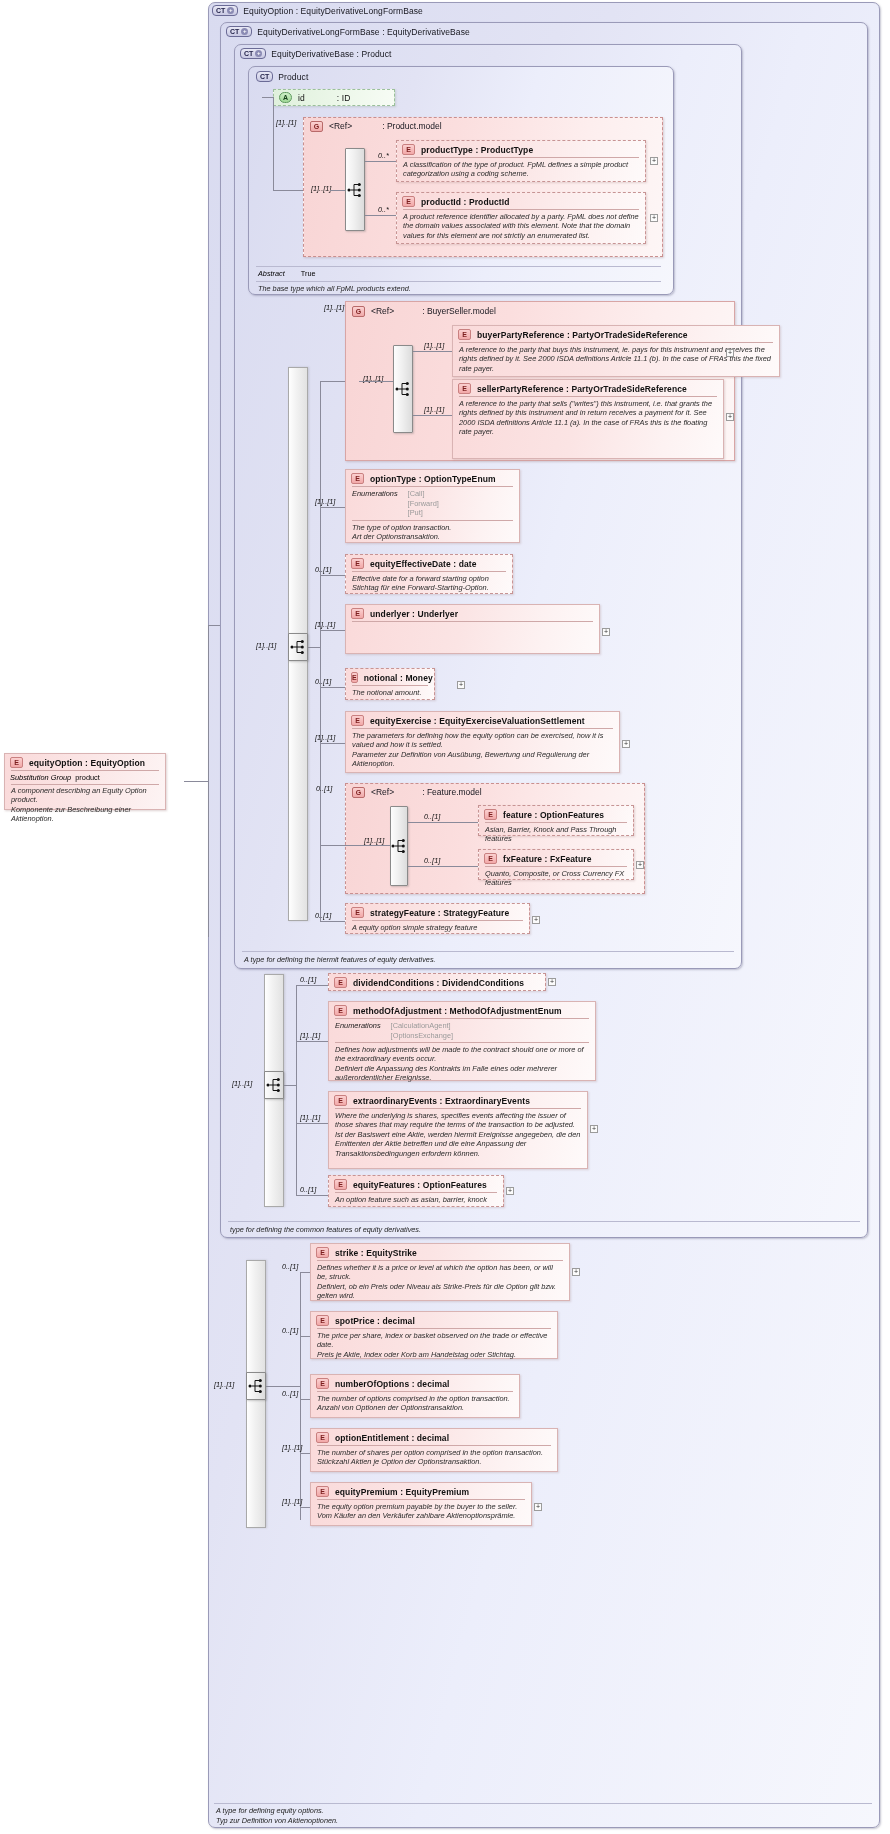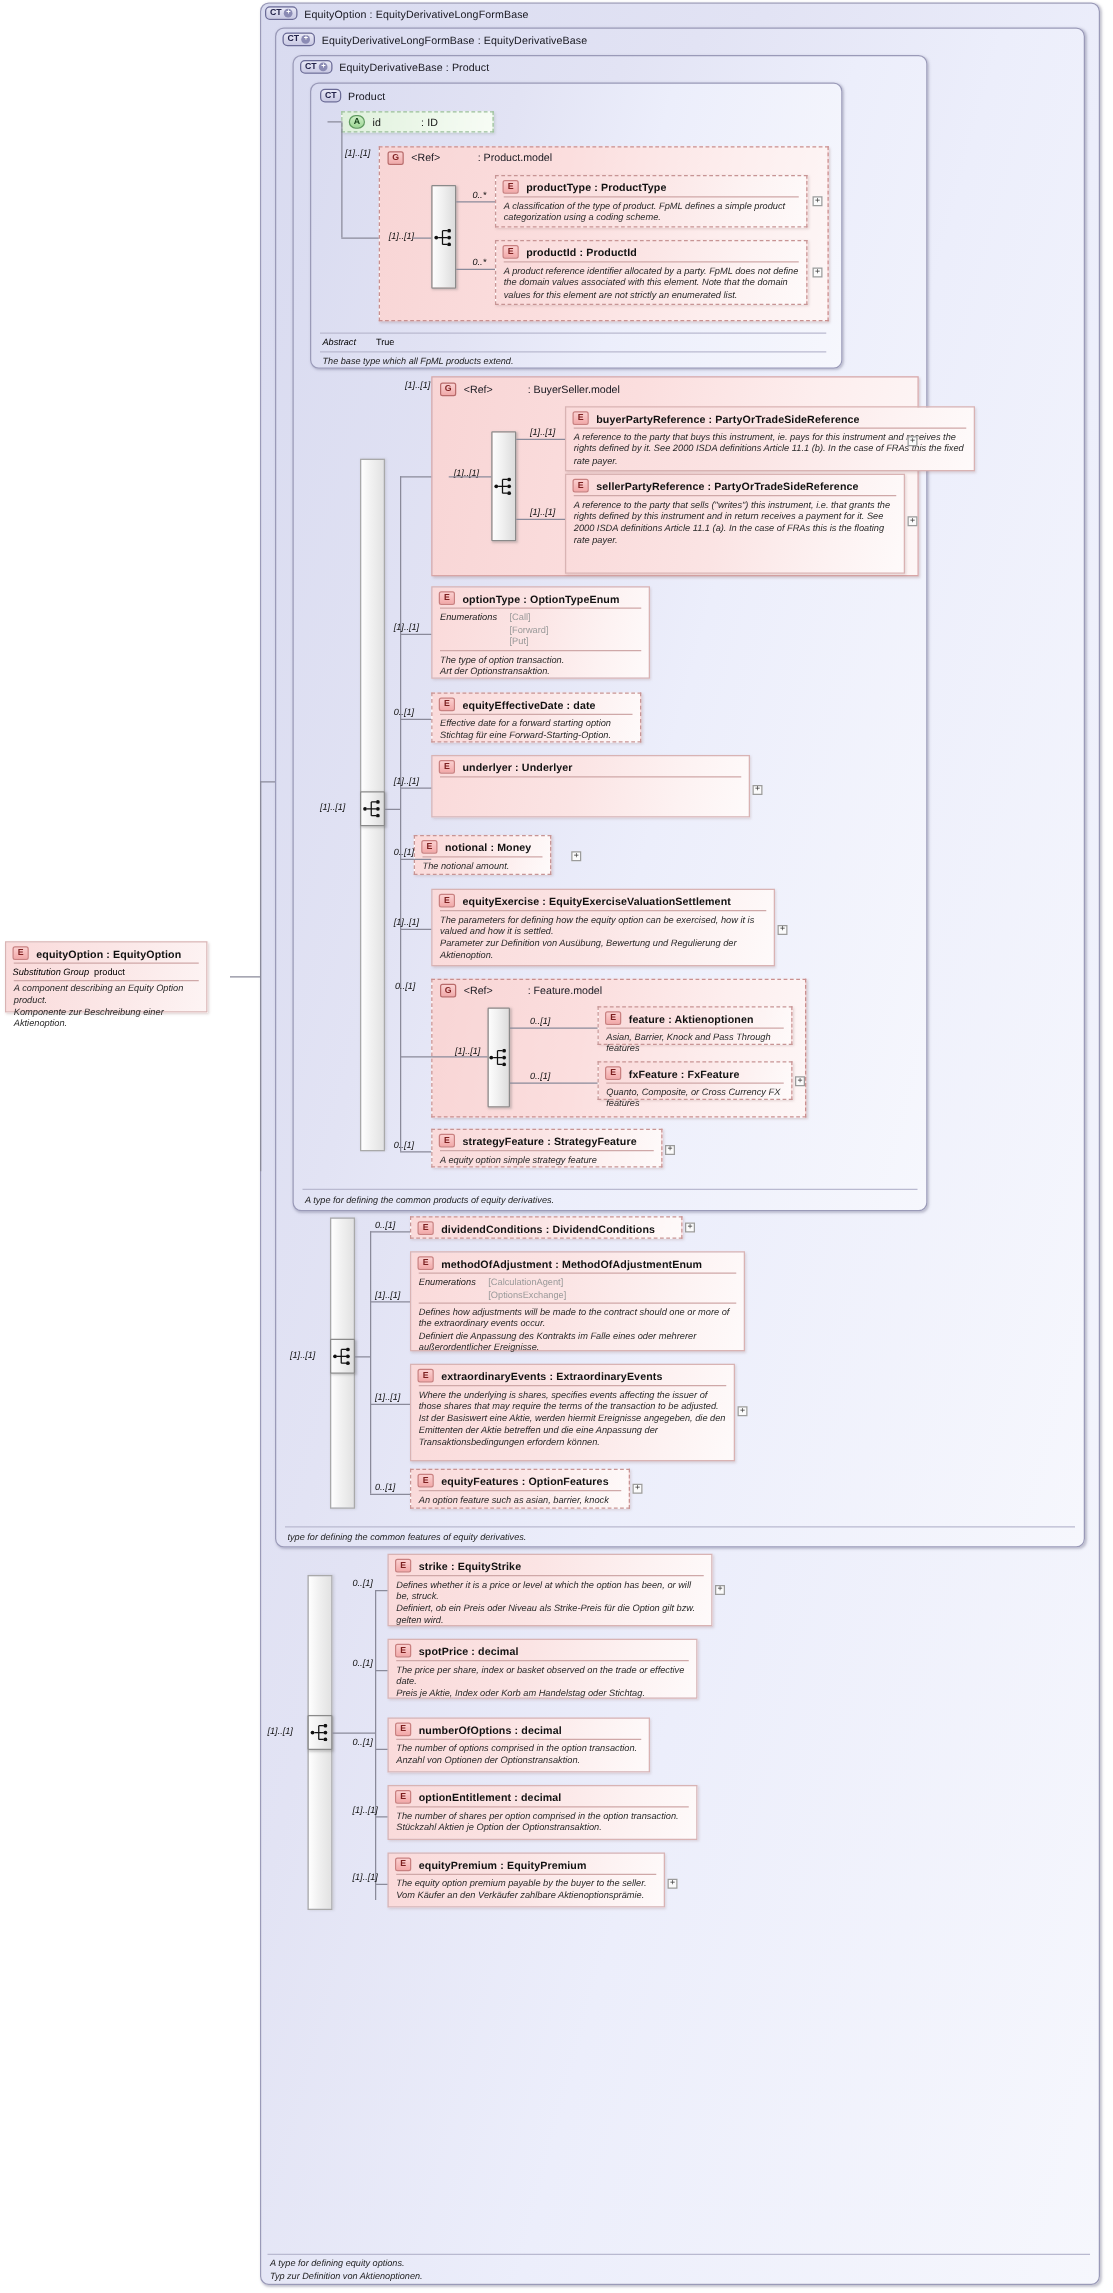--- a/index.html
+++ b/index.html
@@ -365,21 +365,21 @@
   <div class="e-head">
     <span class="badge-e">E</span>
     <span class="e-name">underlyer : Underlyer</span>
   </div>
   <div class="e-sep"></div>
 </div>
 <div class="card" style="left:315px; top:620px;">[1]..[1]</div>
 <div class="hline" style="left:320px; top:630px; width:25px;"></div>
 <div class="plusbox" style="left:602px; top:628px;">+</div>
 
-<div class="e-box dashed" style="left:331px; top:668px; width:110px; height:32px;">
+<div class="e-box dashed" style="left:345px; top:668px; width:90px; height:32px;">
   <div class="e-head">
     <span class="badge-e">E</span>
     <span class="e-name">notional  : Money</span>
   </div>
   <div class="e-sep"></div>
   <div class="e-doc">The notional amount.</div>
 </div>
 <div class="card" style="left:315px; top:677px;">0..[1]</div>
 <div class="hline" style="left:320px; top:687px; width:25px;"></div>
 <div class="plusbox" style="left:457px; top:681px;">+</div>
@@ -417,21 +417,21 @@
     <line x1="7" y1="12.5" x2="11" y2="12.5" stroke="#111" stroke-width="1"></line>
     <circle cx="12.3" cy="1.5" r="1.5" fill="#111"></circle>
     <circle cx="12.3" cy="7" r="1.5" fill="#111"></circle>
     <circle cx="12.3" cy="12.5" r="1.5" fill="#111"></circle>
   </svg>
 </div>
 
 <div class="e-box dashed" style="left:478px; top:805px; width:156px; height:31px;">
   <div class="e-head">
     <span class="badge-e">E</span>
-    <span class="e-name">feature   : Aktienoptionen</span>
+    <span class="e-name">feature   : OptionFeatures</span>
   </div>
   <div class="e-sep"></div>
   <div class="e-doc">Asian, Barrier, Knock and Pass Through features</div>
 </div>
 <div class="card" style="left:424px; top:812px;">0..[1]</div>
 <div class="hline" style="left:408px; top:822px; width:70px;"></div>
 
 <div class="e-box dashed" style="left:478px; top:849px; width:156px; height:31px;">
   <div class="e-head">
     <span class="badge-e">E</span>
@@ -450,21 +450,21 @@
     <span class="e-name">strategyFeature : StrategyFeature</span>
   </div>
   <div class="e-sep"></div>
   <div class="e-doc">A equity option simple strategy feature</div>
 </div>
 <div class="card" style="left:315px; top:911px;">0..[1]</div>
 <div class="hline" style="left:320px; top:921px; width:25px;"></div>
 <div class="plusbox" style="left:532px; top:916px;">+</div>
 
 <div class="ct-rule" style="left:242px; top:951px; width:492px;"></div>
-<div class="ct-doc" style="left:244px; top:955px;">A type for defining the common products of equity derivatives.</div>
+<div class="ct-doc" style="left:244px; top:955px;">A type for defining the hiermit features of equity derivatives.</div>
 
 <div class="vbar" style="left:264px; top:974px; width:20px; height:233px;"></div>
 <div class="compositor" style="left:264px; top:1071px; width:20px; height:28px;">
   <svg class="comp-ico" viewBox="0 0 16 14">
     <circle cx="2" cy="7" r="1.5" fill="#111"></circle>
     <line x1="3.5" y1="7" x2="7" y2="7" stroke="#111" stroke-width="1"></line>
     <line x1="7" y1="1.5" x2="7" y2="12.5" stroke="#111" stroke-width="1"></line>
     <line x1="7" y1="1.5" x2="11" y2="1.5" stroke="#111" stroke-width="1"></line>
     <line x1="7" y1="7" x2="11" y2="7" stroke="#111" stroke-width="1"></line>
     <line x1="7" y1="12.5" x2="11" y2="12.5" stroke="#111" stroke-width="1"></line>

